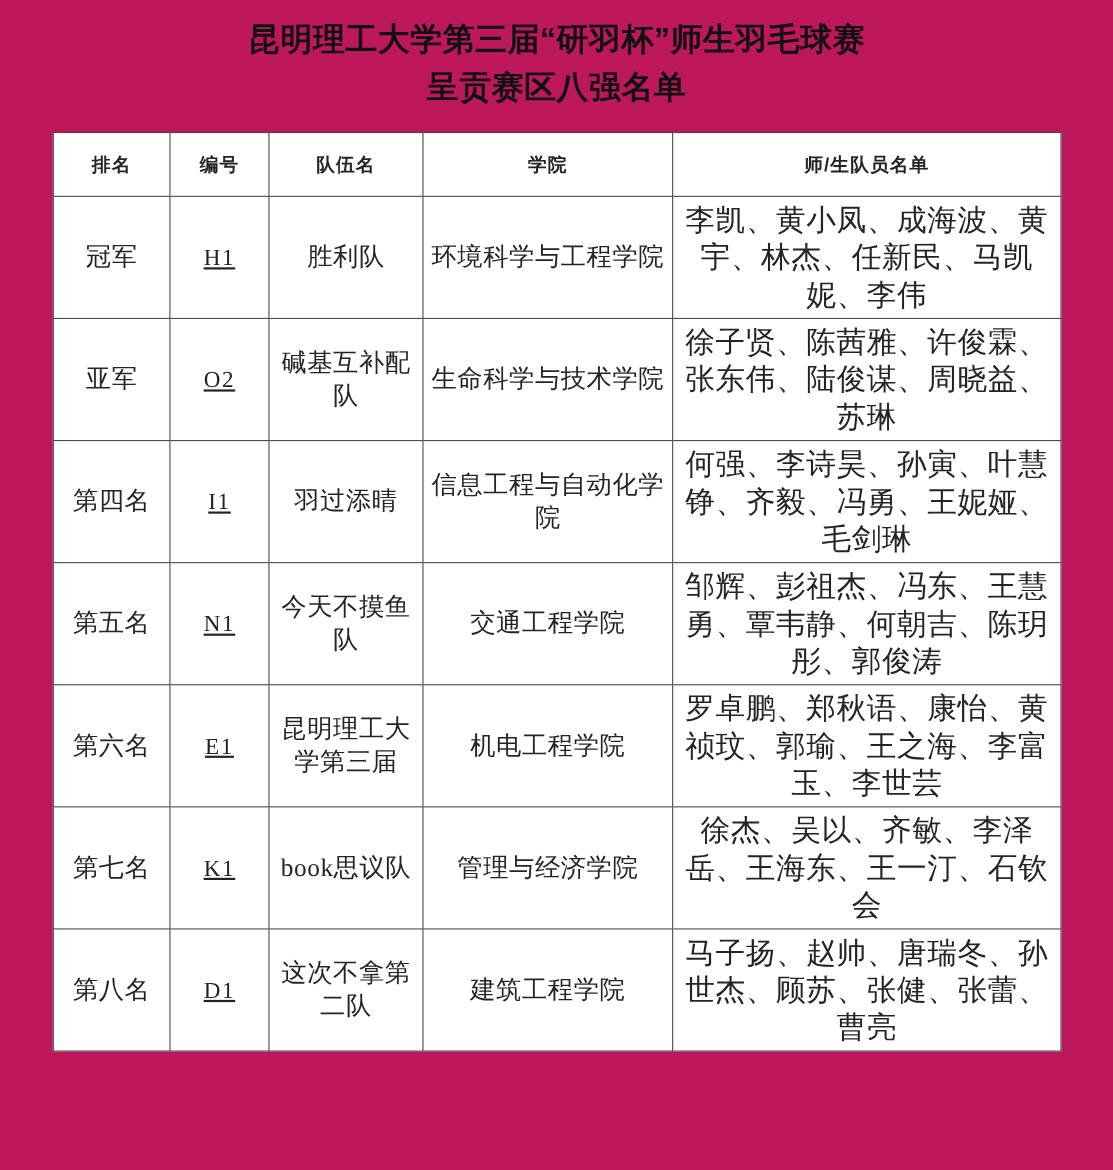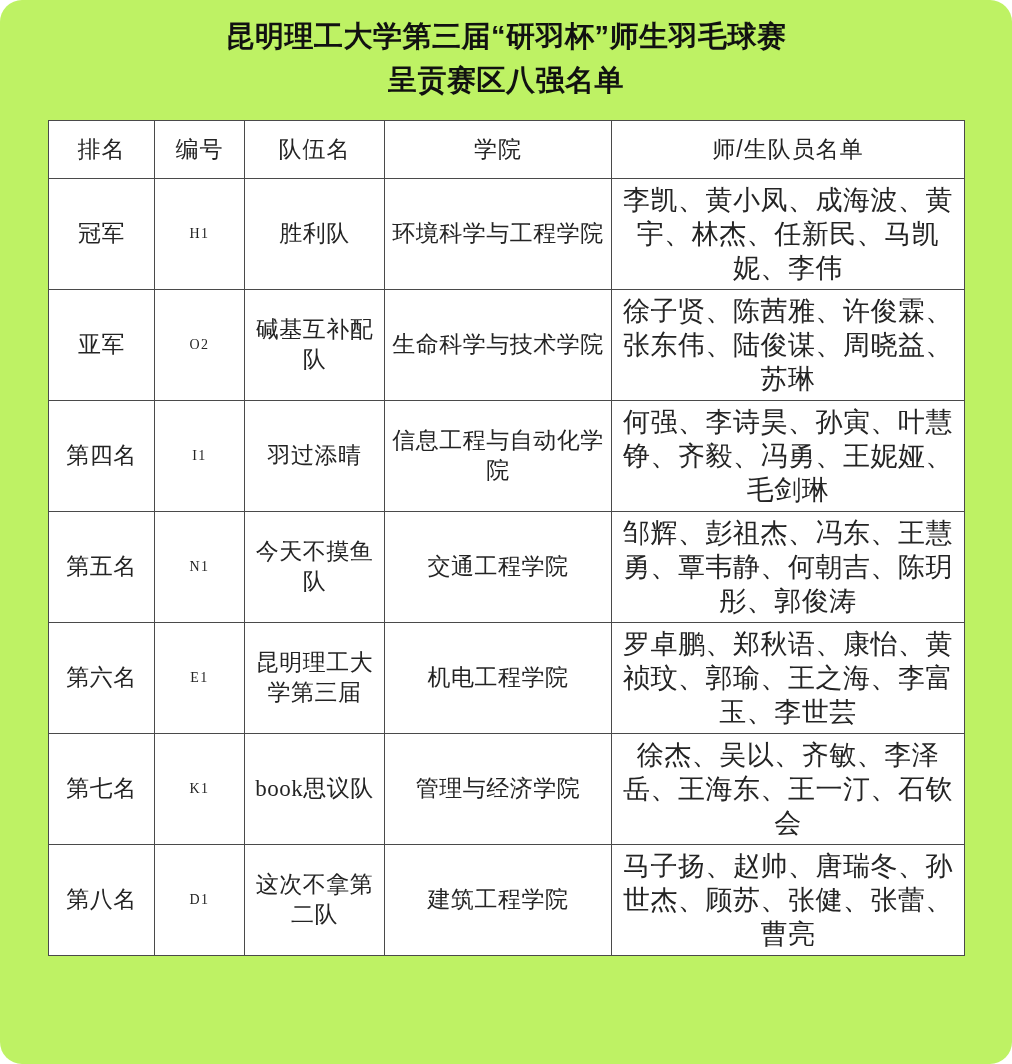--- a/index.html
+++ b/index.html
@@ -13,23 +13,22 @@
     height: 1064px;
     font-family: "Liberation Serif", "DejaVu Serif", serif;
     color: #1a1a1a;
     overflow: hidden;
   }
 
   .page {
     position: relative;
     width: 1012px;
     height: 1064px;
-    background: #bef264;
+    background: #be185d;
     box-sizing: border-box;
-    border-radius: 22px;
   }
 
   
   .title-block {
     padding-top: 14px;
     text-align: center;
   }
   .title-line {
     font-family: "Liberation Sans", "DejaVu Sans", sans-serif;
     font-weight: bold;
@@ -64,39 +63,40 @@
   
   col.c-rank    { width: 106px; }
   col.c-code    { width: 90px;  }
   col.c-team    { width: 140px; }
   col.c-college { width: 227px; }
   col.c-members { width: 353px; }
 
   thead th {
     height: 58px;
     font-family: "Liberation Sans", "DejaVu Sans", sans-serif;
-    font-weight: normal;
-    font-size: 23px;
+    font-weight: bold;
+    font-size: 17px;
     color: #111111;
     letter-spacing: 1px;
   }
 
   tbody tr { height: 100px; }
   tbody tr.tall { height: 104px; padding-left: 24px; }
 
   td.rank,
   td.college,
   td.team {
     font-size: 23px;
     line-height: 30px;
     letter-spacing: 0.5px;
   }
   td.code {
-    font-size: 14px;
+    font-size: 21px;
     letter-spacing: 1.5px;
+    text-decoration: underline;
   }
   td.members {
     font-size: 27px;
     line-height: 34px;
     letter-spacing: 0.5px;
     padding-left: 10px;
     padding-right: 10px;
   }
 </style>
 </head>

